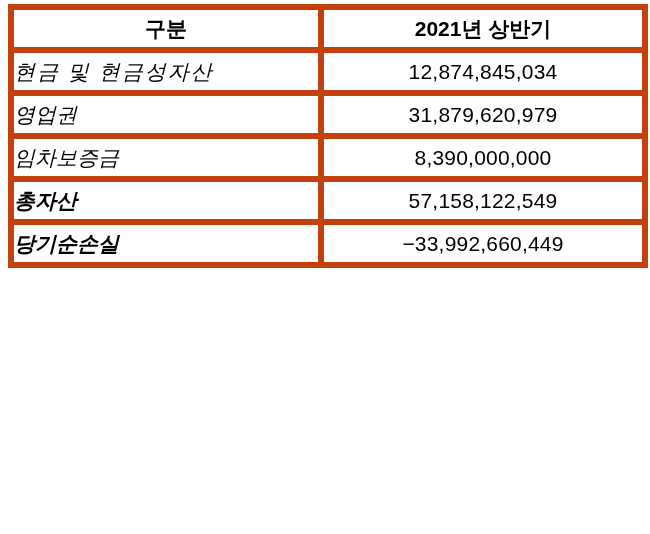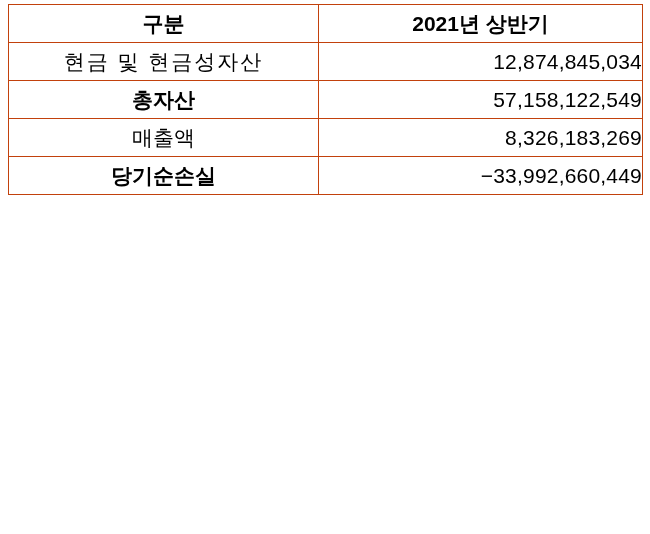--- a/index.html
+++ b/index.html
@@ -24,42 +24,42 @@
   table.fin {
     border-collapse: collapse;
     table-layout: fixed;
     width: 634px;
     margin: 0 auto;
   }
   table.fin col.c-label { width: 310px; }
   table.fin col.c-value { width: 324px; }
 
   table.fin th, table.fin td {
-    border: 1px solid #c2410c;
+    border: 6px solid #c2410c;
     padding: 0;
     height: 37px;
     vertical-align: middle;
     font-size: 21px;
     line-height: 1.1;
   }
   th.head-label, th.head-value {
     text-align: center;
     font-weight: bold;
     font-size: 22px;
   }
   td.label {
-    text-align: center;
     padding: 0 6px;
+    font-style: italic;
   }
   td.label.bold {
     font-weight: bold;
     margin-left: 44px;
   }
   td.value {
-    text-align: right;
+    text-align: center;
     padding-right: 10px;
     font-size: 21px;
     letter-spacing: 0.2px;
   }
   
   td.label.spaced {
     letter-spacing: 2px;
   }
 </style>
 </head>
@@ -76,26 +76,30 @@
         <th class="head-label">구분</th>
         <th class="head-value">2021년  상반기</th>
       </tr>
     </thead>
     <tbody id="table-body">
         <tr>
           <td class="label spaced">현금 및 현금성자산</td>
           <td class="value">12,874,845,034</td>
         </tr>
         <tr>
+          <td class="label">영업권</td>
+          <td class="value">31,879,620,979</td>
+        </tr>
+        <tr>
+          <td class="label">임차보증금</td>
+          <td class="value">8,390,000,000</td>
+        </tr>
+        <tr>
           <td class="label bold">총자산</td>
           <td class="value">57,158,122,549</td>
-        </tr>
-        <tr>
-          <td class="label">매출액</td>
-          <td class="value">8,326,183,269</td>
         </tr>
         <tr>
           <td class="label bold">당기순손실</td>
           <td class="value">−33,992,660,449</td>
         </tr>
       </tbody>
   </table>
 </div>
 
 </body></html>

